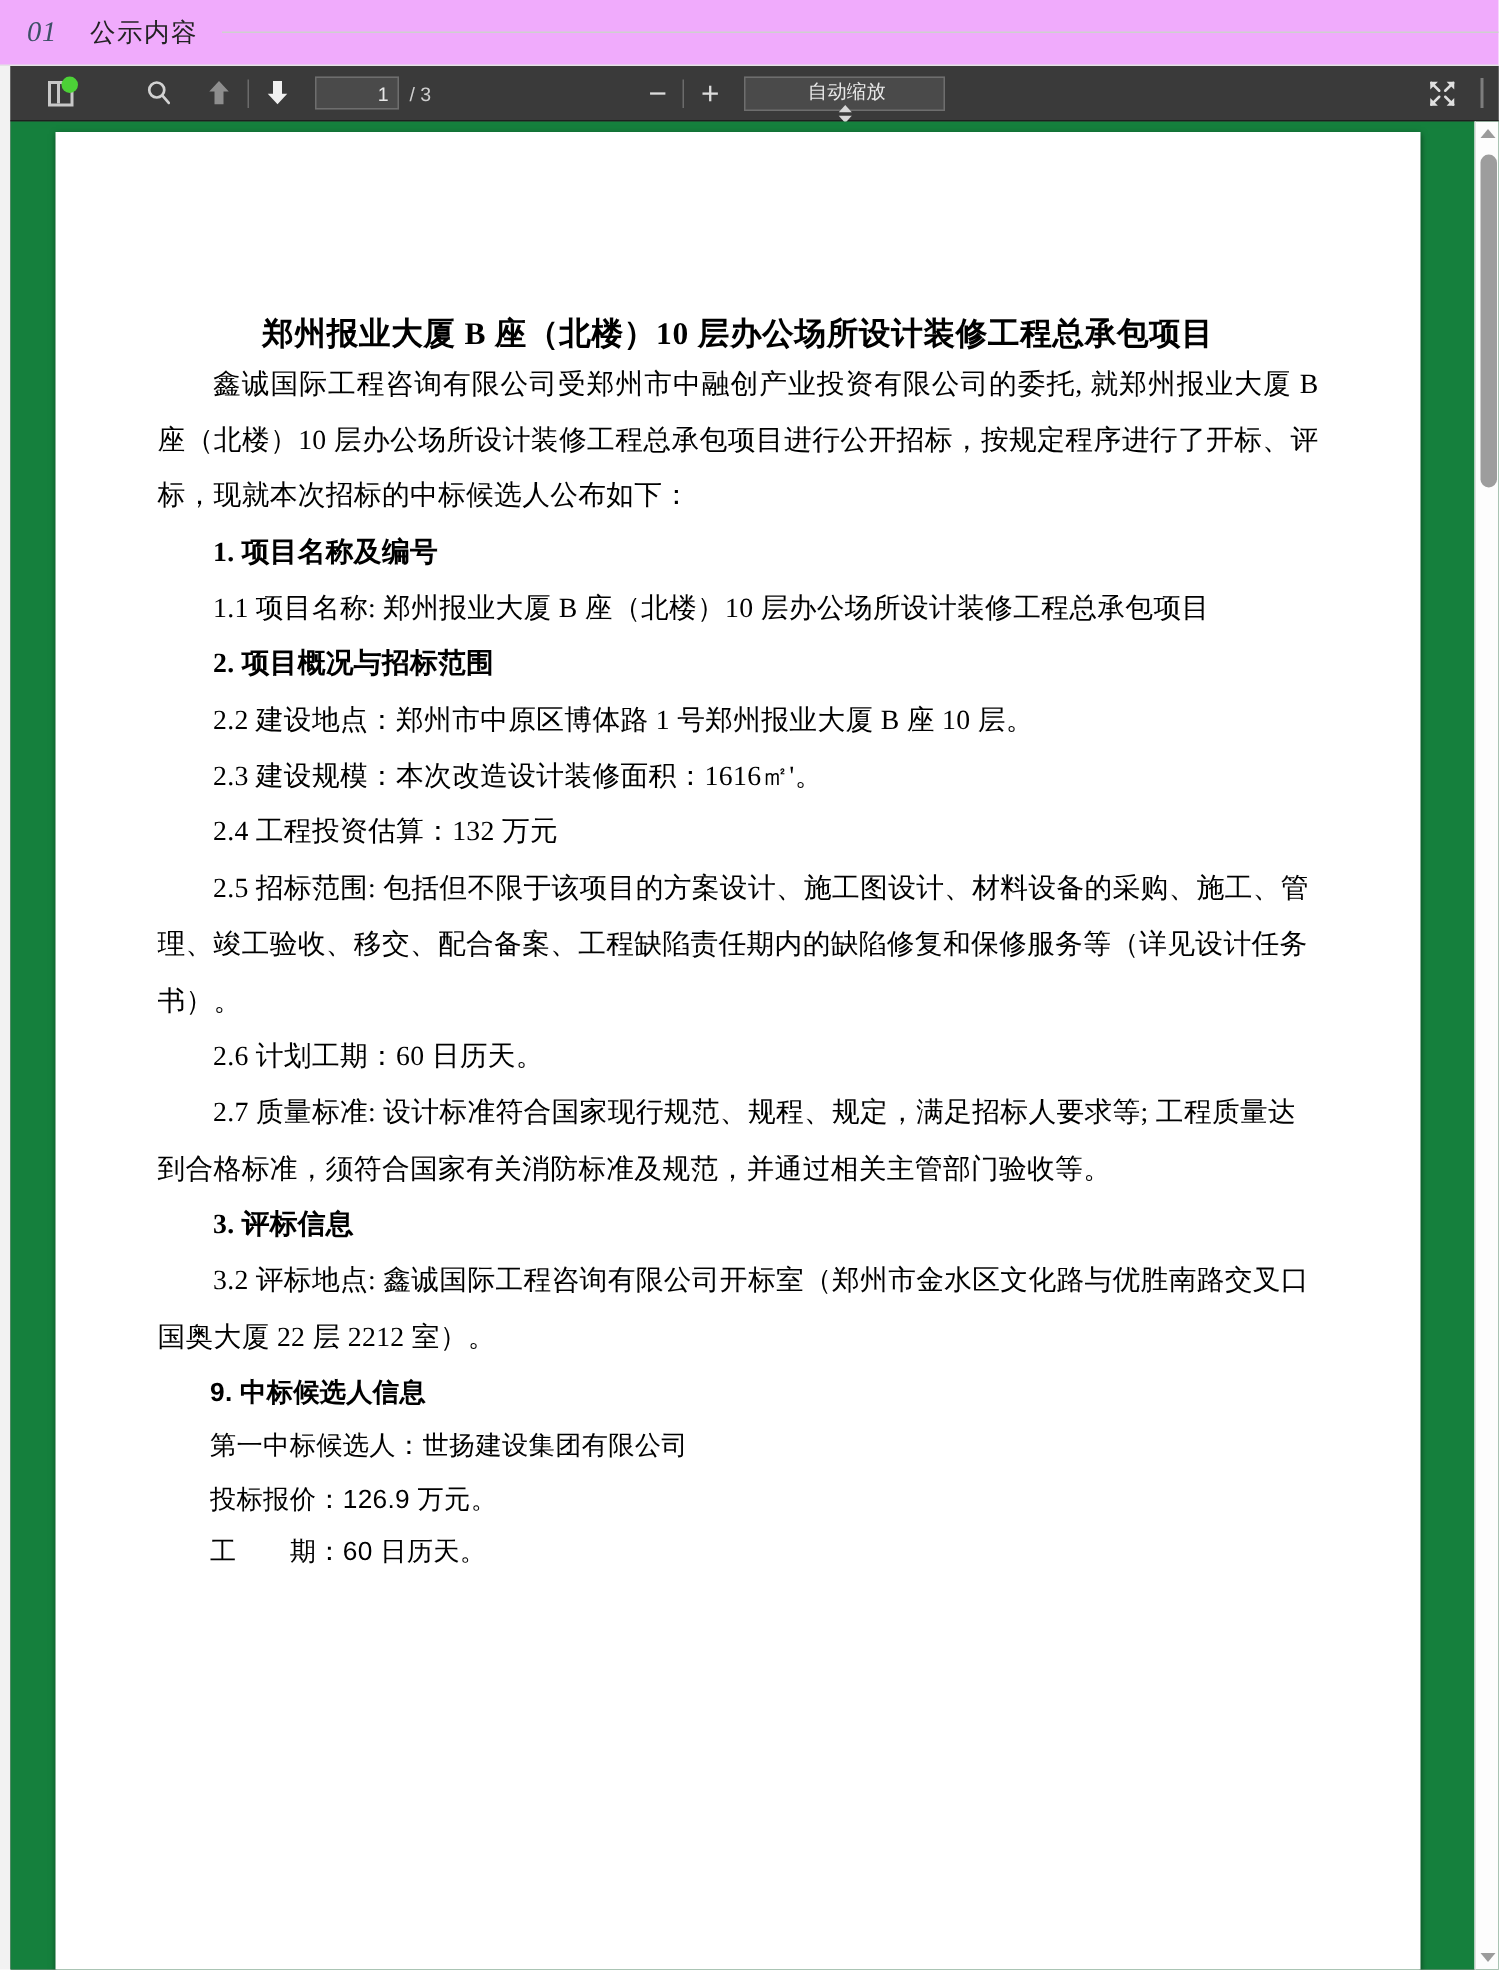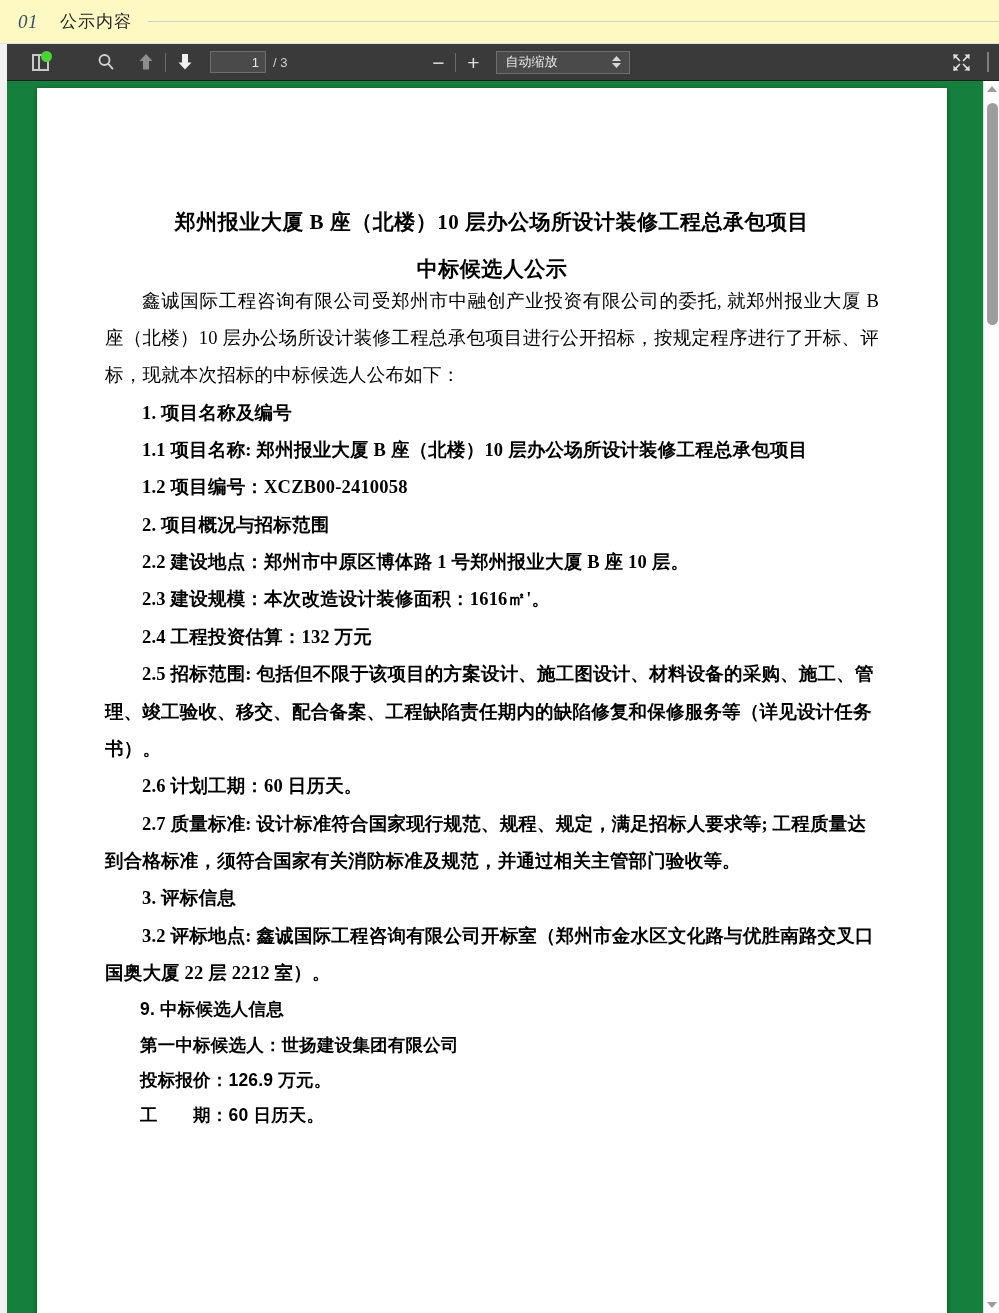--- a/index.html
+++ b/index.html
@@ -10,21 +10,21 @@
     background: #ffffff;
     font-family: "Liberation Sans", sans-serif;
     overflow: hidden;
   }
 
   
   .page-header {
     position: absolute;
     left: 0; top: 0;
     width: 999px; height: 44px;
-    background: #fef9c3;
+    background: #f0abfc;
     display: flex;
     align-items: center;
     border-bottom: 1px solid #e4e4e4;
   }
   .header-num {
     margin-left: 18px;
     font-family: "Liberation Serif", serif;
     font-style: italic;
     font-size: 19px;
     color: #3c4f66;
@@ -156,20 +156,21 @@
     width: 134px; height: 23px;
     background: #4a4a4a;
     border: 1px solid #6e6e6e;
     color: #e8e8e8;
     font-size: 13px;
     display: flex;
     align-items: center;
     padding: 0 6px 0 8px;
     justify-content: space-between;
     cursor: pointer;
+    flex-direction: column;
   }
   .select-chevrons {
     display: flex;
     flex-direction: column;
     gap: 2px;
     margin-right: 2px;
   }
 
   .tb-right {
     margin-left: auto;
@@ -241,21 +242,20 @@
     line-height: 2.02;
     text-indent: 2em;
     letter-spacing: 0.2px;
   }
 
   .doc-line {
     font-size: 18.5px;
     line-height: 2.02;
     text-indent: 2em;
     letter-spacing: 0.2px;
-    font-weight: bold;
   }
 
   
   .sans-block {
     font-family: "Liberation Sans", sans-serif;
     font-size: 17.5px;
   }
   .sans-block .doc-h2 { font-family: "Liberation Sans", sans-serif; font-size: 17.5px; }
   .sans-block .doc-line { font-family: "Liberation Sans", sans-serif; font-size: 17.5px; }
 
@@ -387,27 +387,25 @@
       </div>
       <span class="right-sep"></span>
     </div>
   </div>
 
   <div class="doc-area">
     <div class="pdf-page">
       <div class="doc-inner">
 
         <div class="doc-title">郑州报业大厦 B 座（北楼）10 层办公场所设计装修工程总承包项目</div>
-        <div class="doc-title-2">中标候选人公示</div>
 
         <p class="doc-p indent2">鑫诚国际工程咨询有限公司受郑州市中融创产业投资有限公司的委托, 就郑州报业大厦 B 座（北楼）10 层办公场所设计装修工程总承包项目进行公开招标，按规定程序进行了开标、评标，现就本次招标的中标候选人公布如下：</p>
 
         <div class="doc-h2">1. 项目名称及编号</div>
         <div class="doc-line">1.1 项目名称: 郑州报业大厦 B 座（北楼）10 层办公场所设计装修工程总承包项目</div>
-        <div class="doc-line">1.2 项目编号：XCZB00-2410058</div>
 
         <div class="doc-h2">2. 项目概况与招标范围</div>
         <div class="doc-line">2.2 建设地点：郑州市中原区博体路 1 号郑州报业大厦 B 座 10 层。</div>
         <div class="doc-line">2.3 建设规模：本次改造设计装修面积：1616㎡'。</div>
         <div class="doc-line">2.4 工程投资估算：132 万元</div>
         <div class="doc-line">2.5 招标范围: 包括但不限于该项目的方案设计、施工图设计、材料设备的采购、施工、管理、竣工验收、移交、配合备案、工程缺陷责任期内的缺陷修复和保修服务等（详见设计任务书）。</div>
         <div class="doc-line">2.6 计划工期：60 日历天。</div>
         <div class="doc-line">2.7 质量标准: 设计标准符合国家现行规范、规程、规定，满足招标人要求等; 工程质量达到合格标准，须符合国家有关消防标准及规范，并通过相关主管部门验收等。</div>
 
         <div class="doc-h2">3. 评标信息</div>

